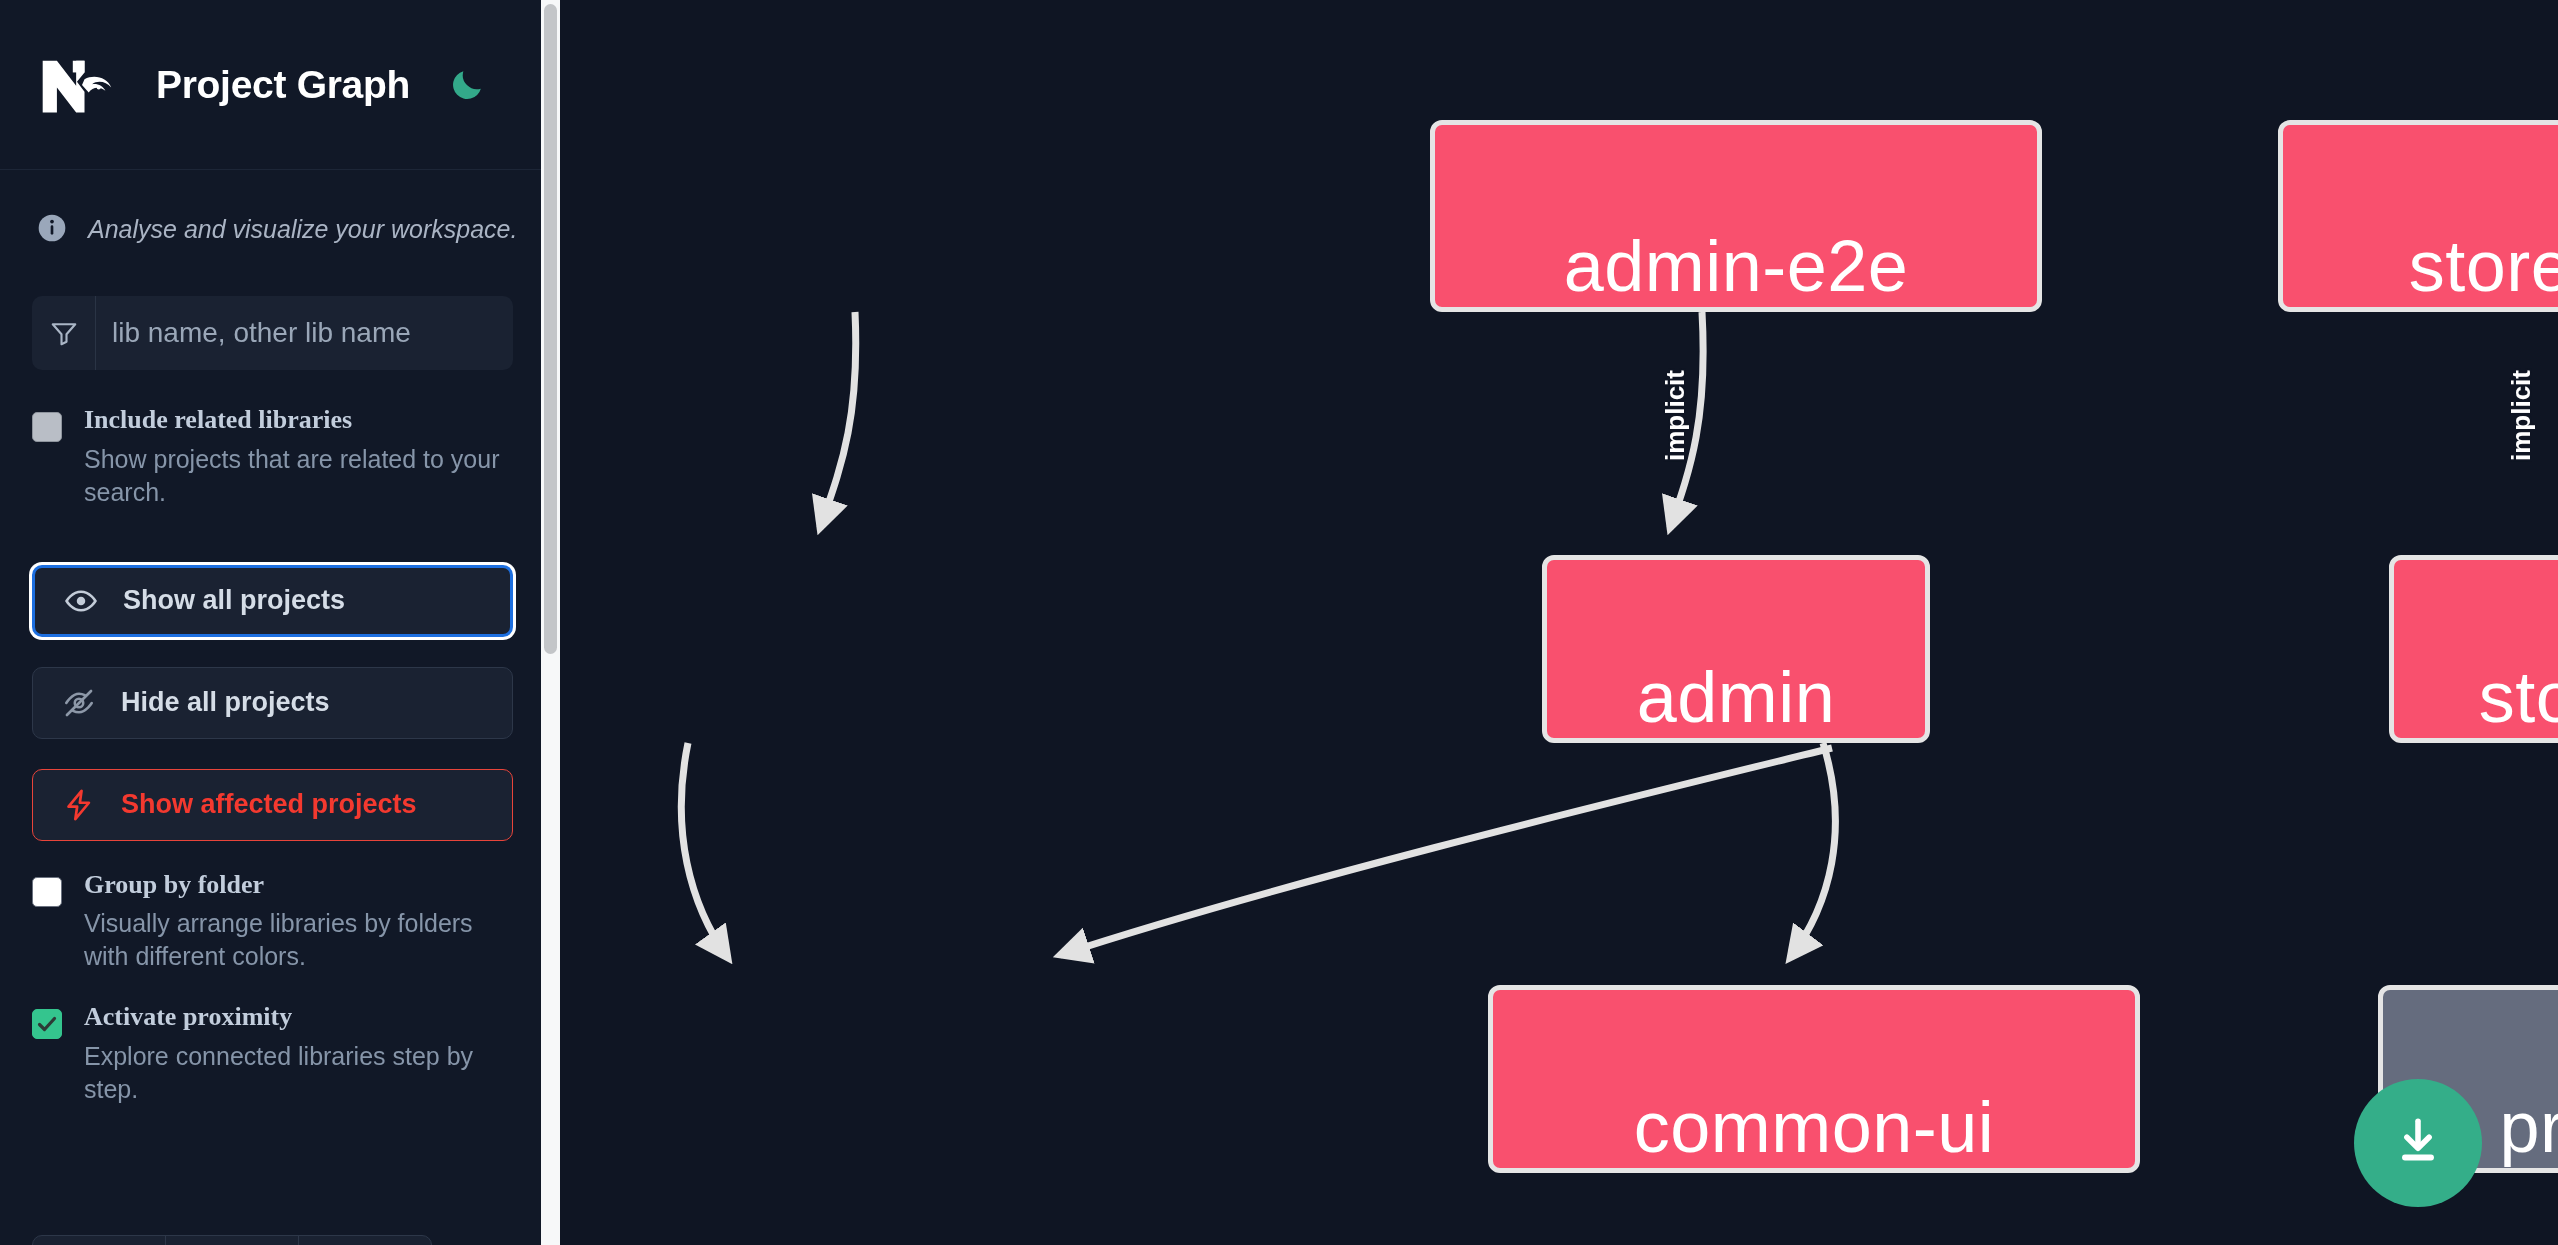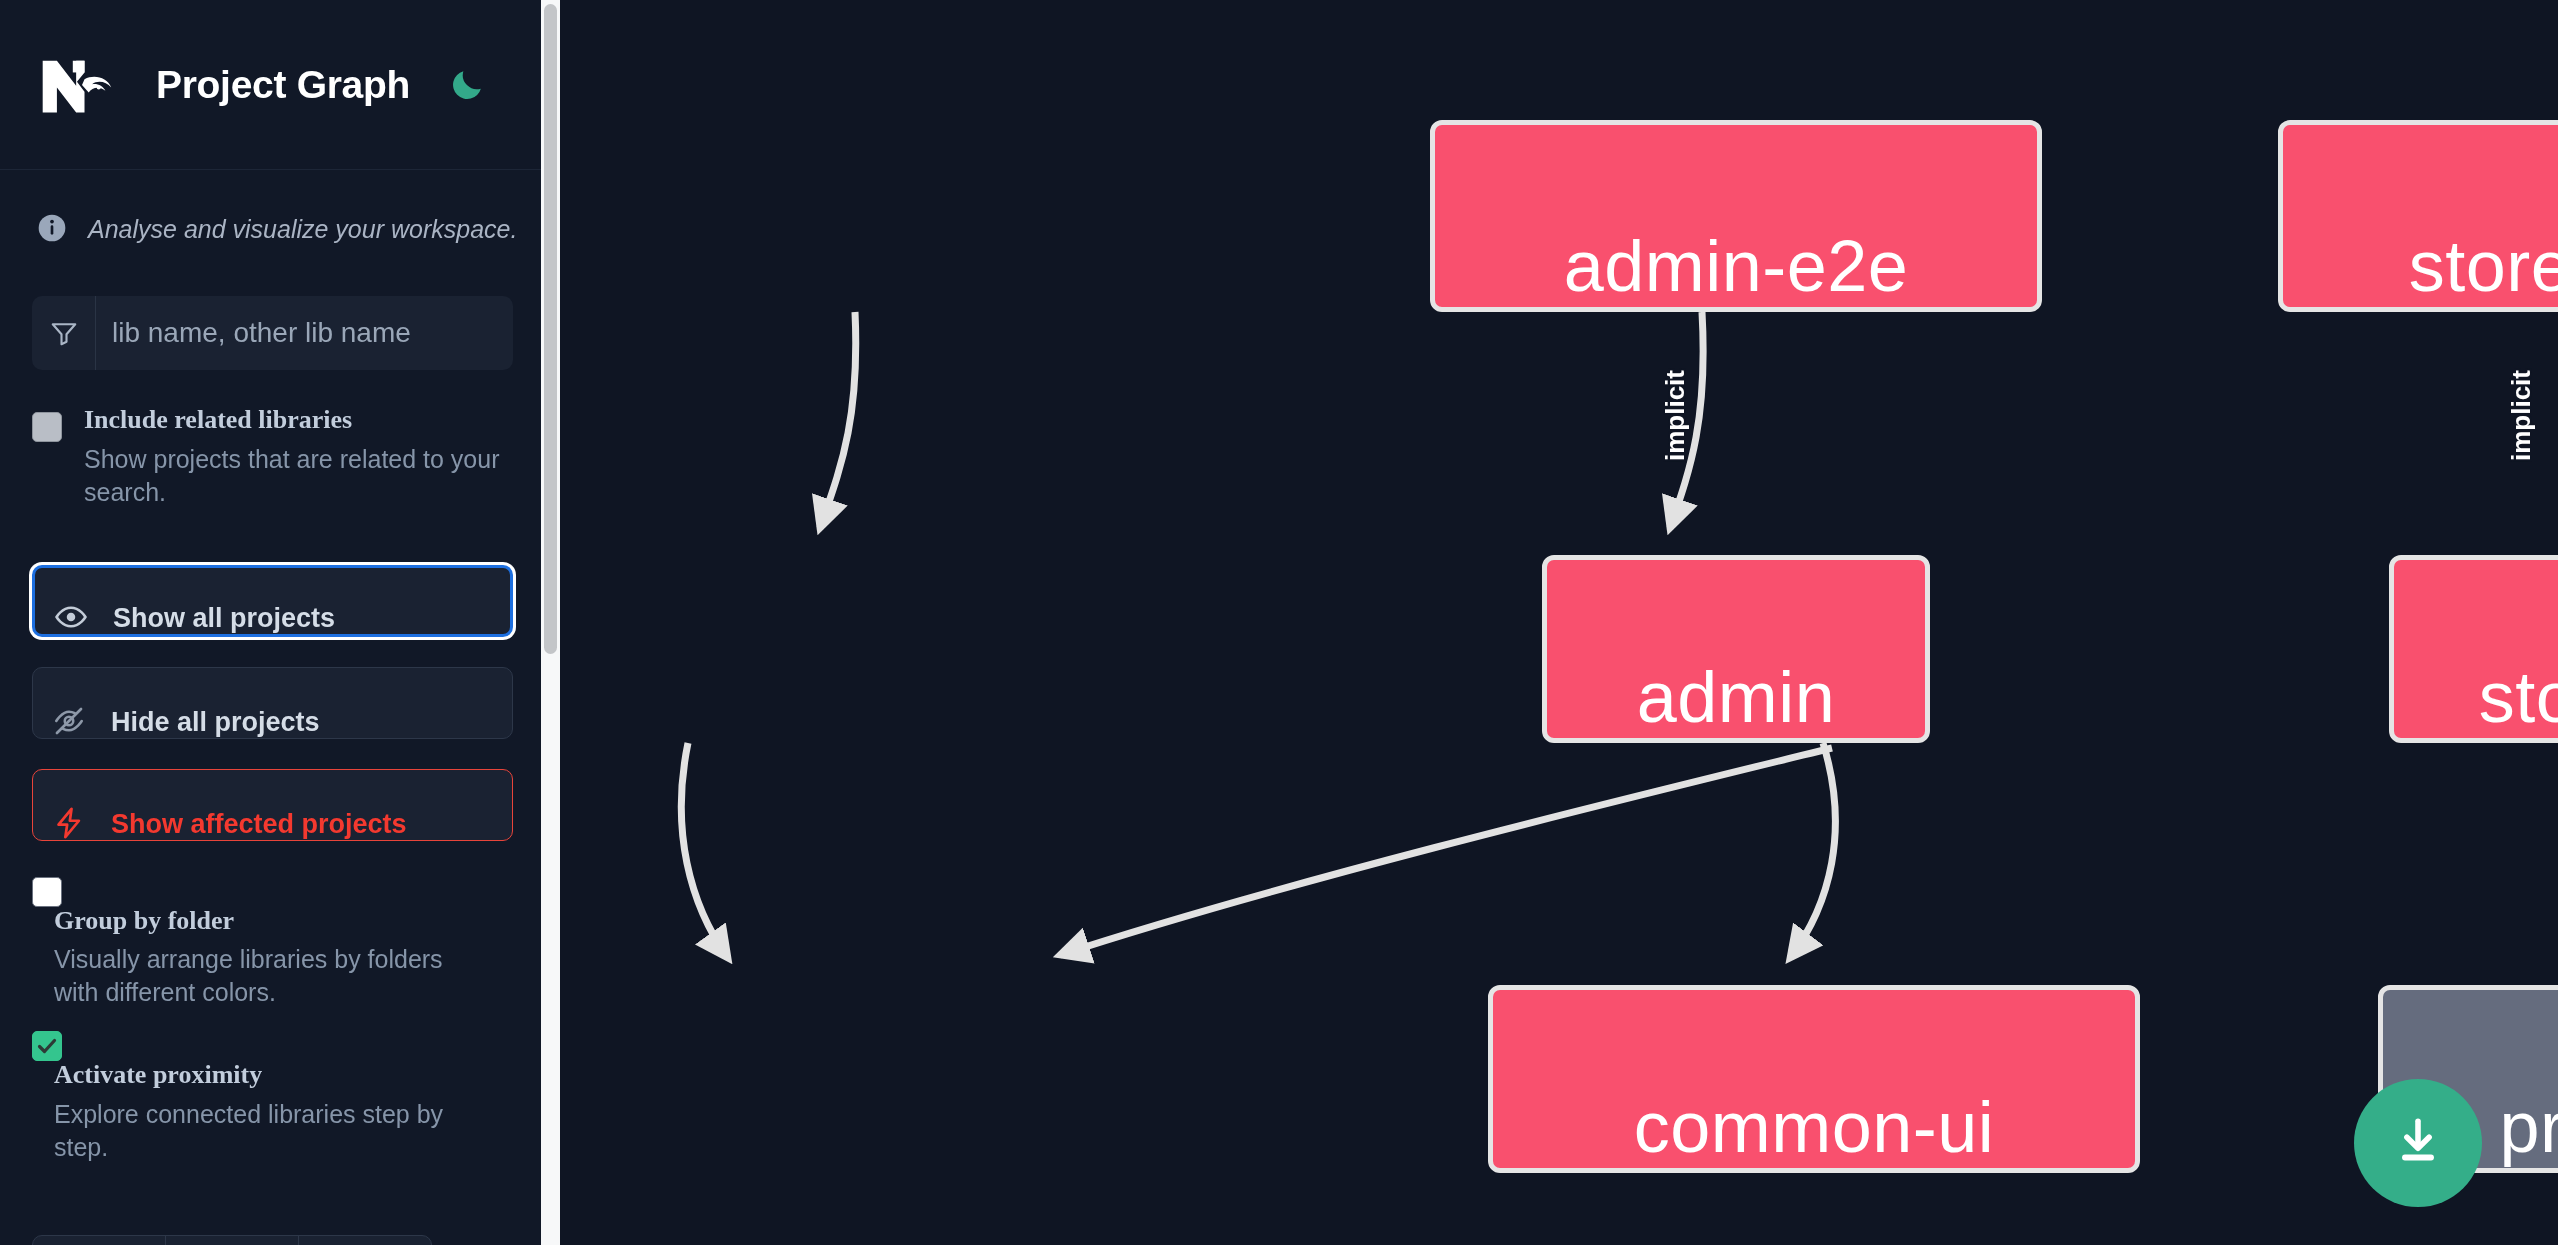--- a/index.html
+++ b/index.html
@@ -104,21 +104,21 @@
     padding: 0 16px;
   }
   .filter-input::placeholder { color: #9aa7b8; }
 
   
   .chk-block {
     display: flex;
     padding: 0 32px;
     margin-top: 36px;
   }
-  .chk-block.tight { margin-top: 16px; flex-direction: column; }
+  .chk-block.tight { margin-top: 30px; }
   .chk-box {
     width: 30px; height: 30px;
     flex: 0 0 30px;
     border-radius: 5px;
     margin-top: 6px;
     cursor: pointer;
   }
   .chk-box.empty-grey { background: #b9bec6; border: 1px solid #8e949d; }
   .chk-box.empty-white { background: #ffffff; border: 1px solid #6b7280; }
   .chk-box.checked-green {
@@ -141,22 +141,22 @@
     margin-top: 8px;
     max-width: 430px;
   }
 
   
   .btn-stack { padding: 0 32px; margin-top: 56px; }
   .gbtn {
     height: 72px;
     border-radius: 10px;
     display: flex;
-    align-items: flex-end;
-    padding-left: 16px;
+    align-items: center;
+    padding-left: 26px;
     margin-bottom: 30px;
     cursor: pointer;
     background: #1a2232;
     border: 1px solid #2d3749;
   }
   .gbtn .gicon { width: 40px; flex: 0 0 40px; display:flex; align-items:center; justify-content:center; }
   .gbtn .glabel { margin-left: 22px; font-size: 27px; font-weight: 700; color: #d5dde7; white-space: nowrap;}
   .gbtn.primary-focus {
     border: 3px solid #1d6fe0;
     box-shadow: 0 0 0 3px #ffffff;

